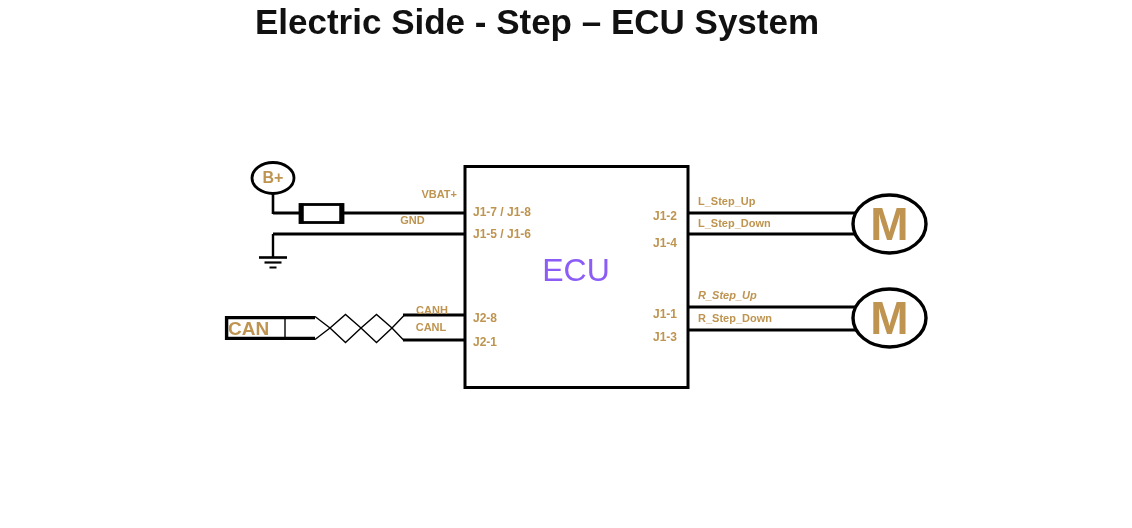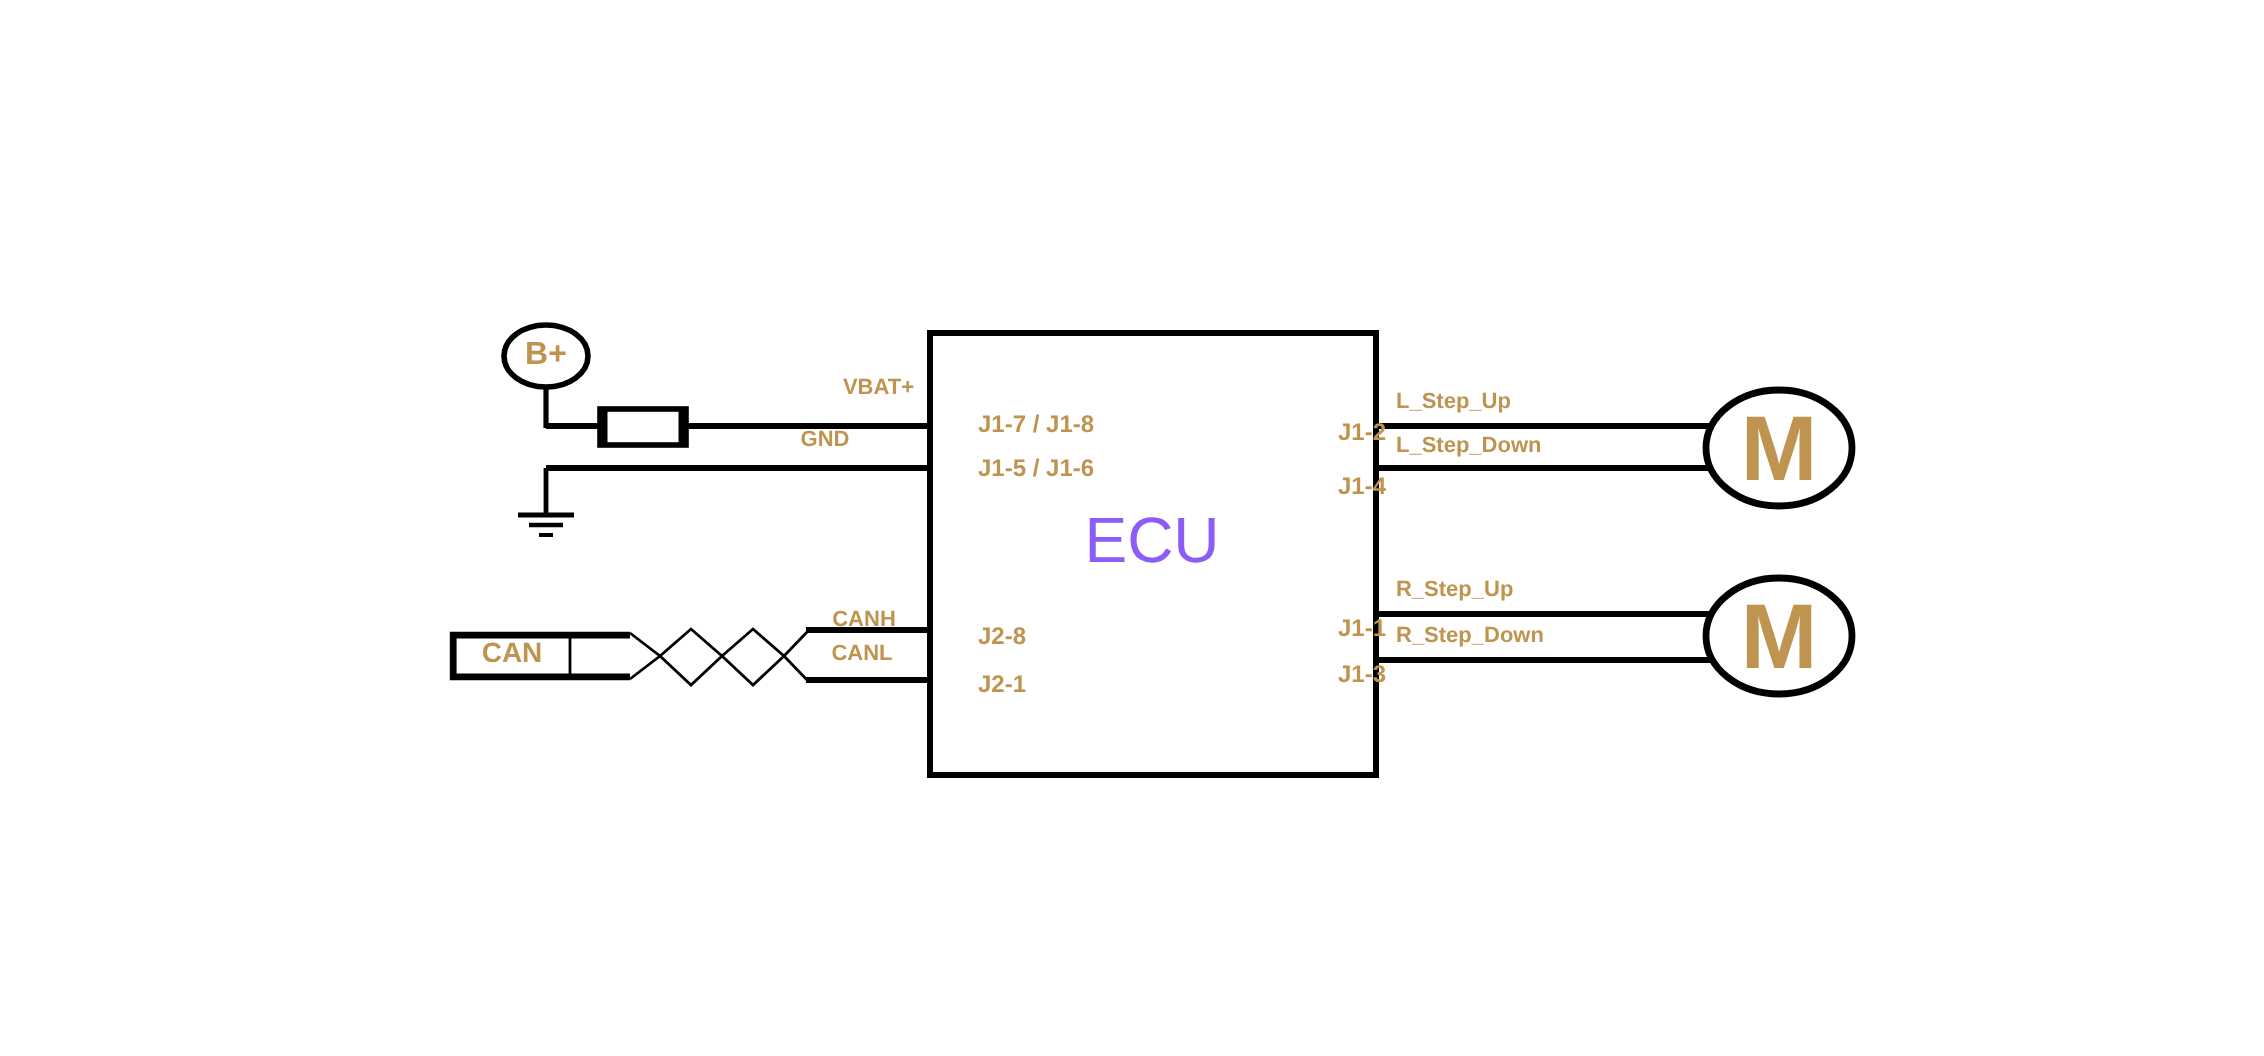--- a/index.html
+++ b/index.html
@@ -22,35 +22,36 @@
   }
   svg.diagram{position:absolute;left:0;top:0;}
   .lbl{
     position:absolute;
     font-weight:700;
     color:#BE9450;
     white-space:nowrap;
     line-height:1;
   }
   .sig{font-size:11px;}
-  .pin{font-size:12px;margin-left:16px;}
+  .pin{font-size:12px;}
   .pin.r{text-align:right;width:59px;}
   .bplus{font-size:16px;width:40px;text-align:center;}
-  .canword{font-size:14px;width:56px;text-align:center;}
+  .canword{font-size:19px;width:56px;}
   .ecuword{
     font-size:32px;font-weight:400;color:#8b5cf6;
     width:200px;text-align:center;letter-spacing:0px;
   }
   .motorword{font-size:46px;width:73px;text-align:center;}
 </style>
 </head>
 <body>
 
 <div class="canvas">
 
+  <div class="title">Electric Side - Step – ECU System</div>
 
   <svg class="diagram" width="1132" height="528" viewBox="0 0 1132 528">
 
     <line x1="273" y1="213" x2="467" y2="213" stroke="#000" stroke-width="3"></line>
     <line x1="273" y1="234" x2="467" y2="234" stroke="#000" stroke-width="3"></line>
 
     <line x1="273" y1="192" x2="273" y2="214" stroke="#000" stroke-width="2.6"></line>
     <ellipse cx="273" cy="178" rx="21" ry="15.5" fill="#fff" stroke="#000" stroke-width="2.8"></ellipse>
 
     <g>
@@ -108,19 +109,19 @@
   <div class="lbl pin" style="left:473px;top:312px;">J2-8</div>
   <div class="lbl pin" style="left:473px;top:336px;">J2-1</div>
 
   <div class="lbl pin r" style="left:618px;top:210px;">J1-2</div>
   <div class="lbl pin r" style="left:618px;top:237px;">J1-4</div>
   <div class="lbl pin r" style="left:618px;top:308px;">J1-1</div>
   <div class="lbl pin r" style="left:618px;top:331px;">J1-3</div>
 
   <div class="lbl sig" style="left:698px;top:196px;">L_Step_Up</div>
   <div class="lbl sig" style="left:698px;top:218px;">L_Step_Down</div>
-  <div class="lbl sig" style="left:698px;top:290px;">R_Step_Up</div>
+  <div class="lbl sig" style="left:698px;top:290px;font-style:italic;">R_Step_Up</div>
   <div class="lbl sig" style="left:698px;top:313px;">R_Step_Down</div>
 
   <div class="lbl motorword" style="left:853px;top:201px;">M</div>
   <div class="lbl motorword" style="left:853px;top:295px;">M</div>
 
 </div>
 
 </body></html>

